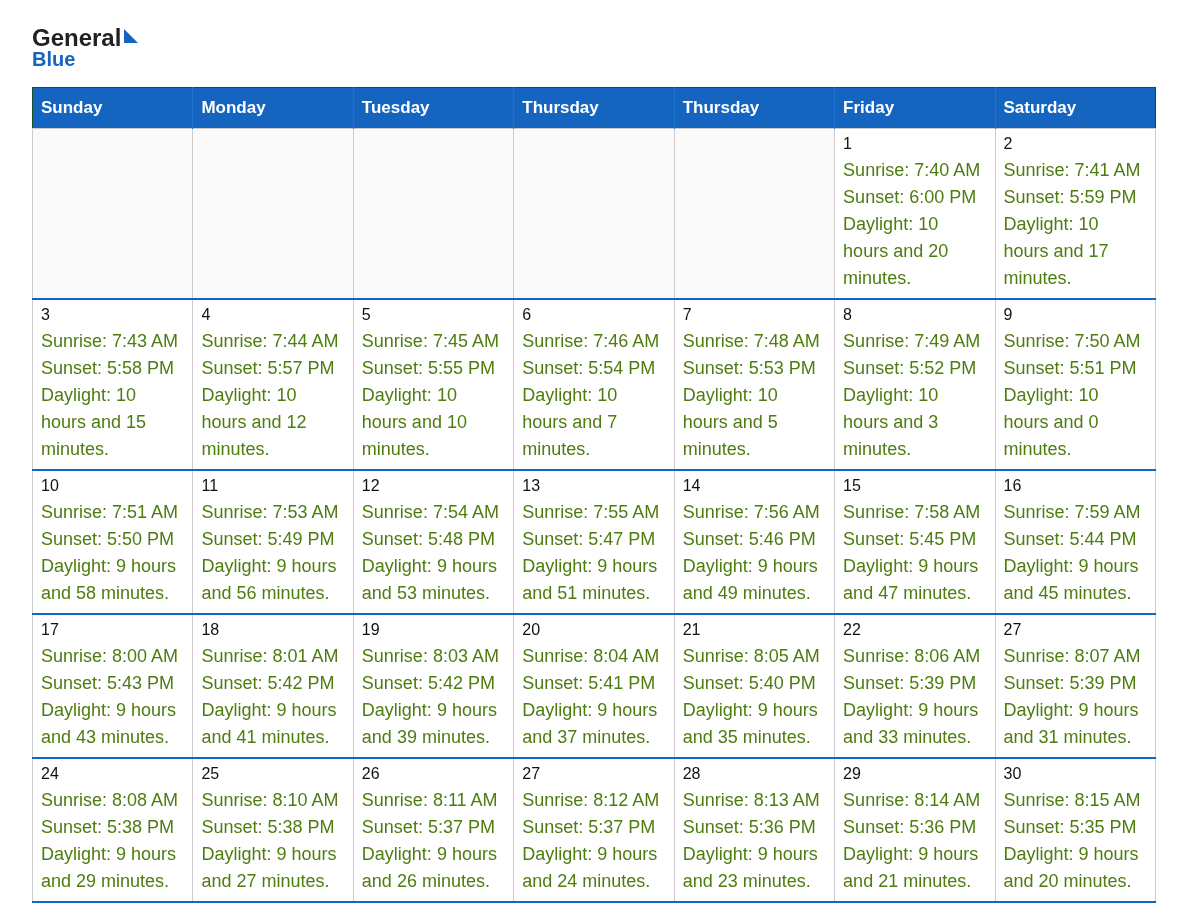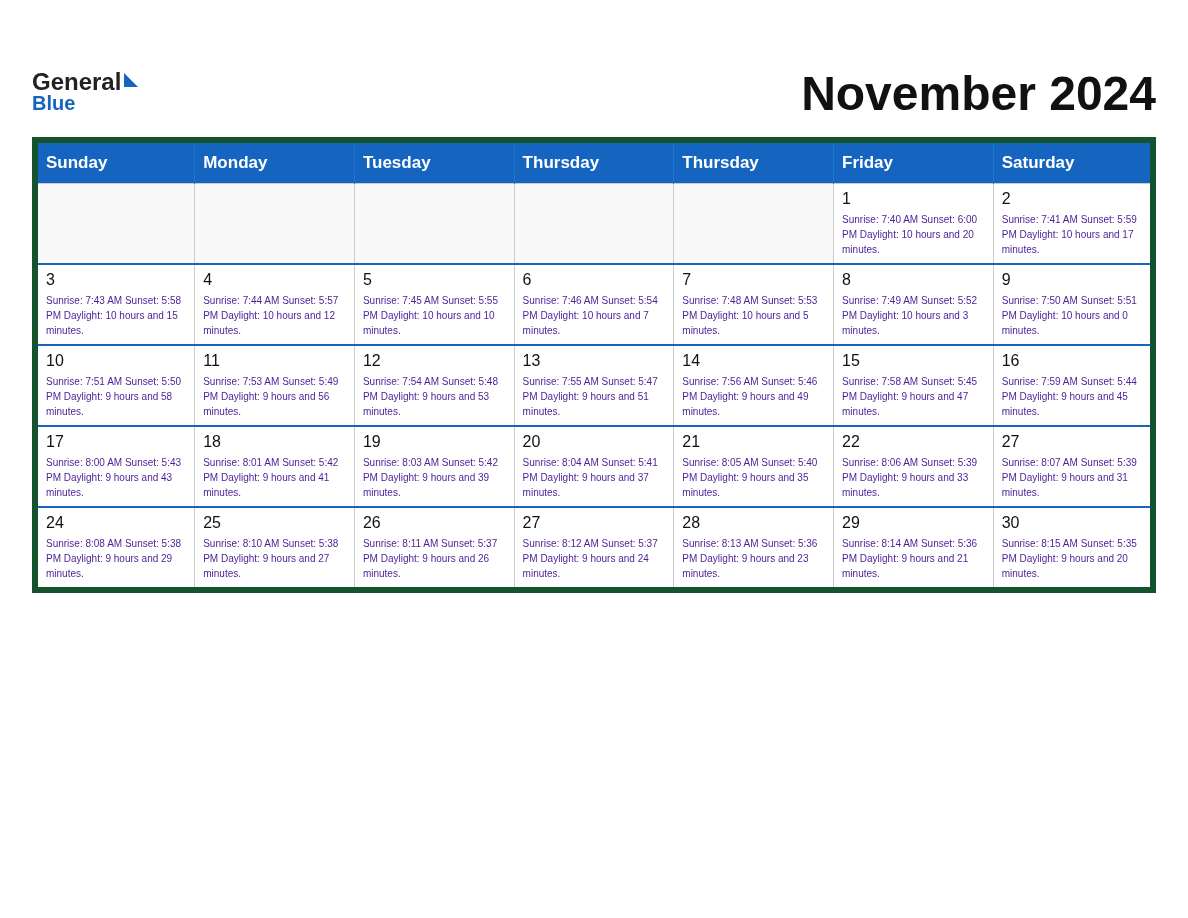--- a/index.html
+++ b/index.html
@@ -8,41 +8,40 @@
       background: #fff;
       padding: 24px 32px;
       width: 1188px;
       min-height: 918px;
     }
     .header {
       display: flex;
       justify-content: space-between;
       align-items: flex-start;
       margin-bottom: 16px;
-      margin-top: 44px;
     }
     .title-block {
       text-align: right;
     }
     .title-block h1 {
       font-size: 48px;
       font-weight: bold;
       color: #111;
       line-height: 1.1;
     }
     .title-block h2 {
       font-size: 22px;
       font-weight: normal;
       color: #333;
       margin-top: 4px;
     }
     .calendar {
       width: 100%;
       border-collapse: collapse;
-      border: 6px solid #14532d;
+      border: 1px solid #14532d;
     }
     .calendar thead tr th {
       background-color: #1565C0;
       color: #fff;
       font-size: 17px;
       font-weight: bold;
       padding: 10px 8px;
       text-align: left;
       border-right: 1px solid #1a75d1;
     }
@@ -59,22 +58,22 @@
       min-height: 100px;
     }
     .calendar tbody tr td .day-number {
       font-size: 16px;
       font-weight: normal;
       display: block;
       margin-bottom: 4px;
       color: #111;
     }
     .calendar tbody tr td .day-info {
-      font-size: 10px;
-      color: #4c1d95;
+      font-size: 18px;
+      color: #4d7c0f;
       line-height: 1.5;
     }
     .calendar tbody tr {
       border-bottom: 2px solid #1565C0;
     }
     .empty-cell {
       background: #f9f9f9;
     }
     
     .logo-wrapper {
@@ -114,21 +113,20 @@
 
 <div class="header">
   <div class="logo-wrapper">
     <div class="logo-line1">
       <span class="logo-general">General</span>
       <span class="logo-arrow"></span>
     </div>
     <div class="logo-line2">Blue</div>
   </div>
   <div class="title-block">
-    <h1>November 2024</h1>
   </div>
 </div>
 
 <table class="calendar">
   <thead>
     <tr>
     <th>Sunday</th>
         <th>Monday</th>
         <th>Tuesday</th>
         <th>Thursday</th>

